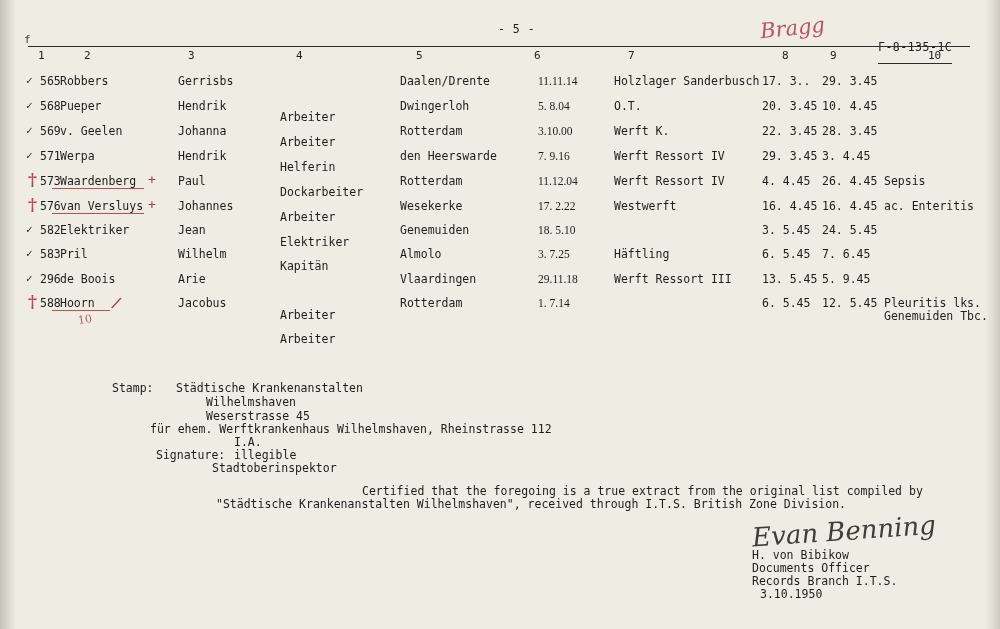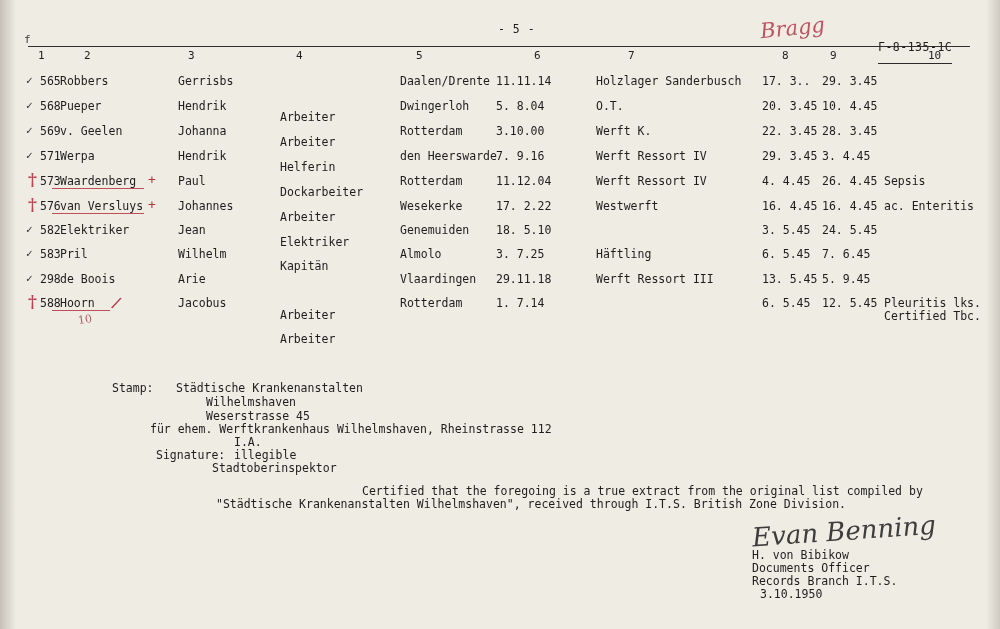--- a/index.html
+++ b/index.html
@@ -95,22 +95,22 @@
     line-height: 14px;
     white-space: nowrap;
   }
   .cell { position: absolute; top: 0; }
   .c-tick   { left: 26px;  color: #2d2d2d; font-size: 11px; }
   .c-num    { left: 40px;  }
   .c-name   { left: 60px;  }
   .c-first  { left: 178px; }
   .c-occ    { left: 280px; margin-top: 36px; }
   .c-place  { left: 400px; }
-  .c-dob    { left: 496px; }
-  .c-emp    { left: 596px; }
+  .c-dob    { left: 538px; font-family: Liberation Serif, serif; }
+  .c-emp    { left: 614px; }
   .c-d1     { left: 762px; }
   .c-d2     { left: 822px; }
   .c-cause  { left: 884px; }
   .cause2 {
     position: absolute;
     left: 884px;
     top: 13px;
     font-size: 11.5px;
   }
   
@@ -303,21 +303,21 @@
     <span class="cell c-place">Almolo</span>
     <span class="cell c-dob">3. 7.25</span>
     <span class="cell c-emp">Häftling</span>
     <span class="cell c-d1">6. 5.45</span>
     <span class="cell c-d2">7. 6.45</span>
     <span class="cell c-cause"></span>
   </div>
 
   <div class="row" style="top:272px">
     <span class="cell c-tick">✓</span>
-    <span class="cell c-num">298</span>
+    <span class="cell c-num">296</span>
     <span class="cell c-name">de Boois</span>
     <span class="cell c-first">Arie</span>
     <span class="cell c-occ">Arbeiter</span>
     <span class="cell c-place">Vlaardingen</span>
     <span class="cell c-dob">29.11.18</span>
     <span class="cell c-emp">Werft Ressort III</span>
     <span class="cell c-d1">13. 5.45</span>
     <span class="cell c-d2">5. 9.45</span>
     <span class="cell c-cause"></span>
   </div>
@@ -326,21 +326,21 @@
     <span class="cell c-num">588</span>
     <span class="cell c-name">Hoorn</span>
     <span class="cell c-first">Jacobus</span>
     <span class="cell c-occ">Arbeiter</span>
     <span class="cell c-place">Rotterdam</span>
     <span class="cell c-dob">1. 7.14</span>
     <span class="cell c-emp"></span>
     <span class="cell c-d1">6. 5.45</span>
     <span class="cell c-d2">12. 5.45</span>
     <span class="cell c-cause">Pleuritis lks.</span>
-    <span class="cause2">Certified Tbc.</span>
+    <span class="cause2">Genemuiden Tbc.</span>
   </div>
   <span class="redmark cross" style="left:28px; top:293px">†</span>
   <span class="underline-red" style="left:52px; top:310px; width:58px"></span>
   <span class="slash" style="left:112px; top:294px">/</span>
   <span class="pencil-num" style="left:78px; top:313px">10</span>
 
 
   <div class="ftxt" style="left:112px; top:381px">Stamp:</div>
   <div class="ftxt" style="left:176px; top:381px">Städtische Krankenanstalten</div>
   <div class="ftxt" style="left:206px; top:395px">Wilhelmshaven</div>

